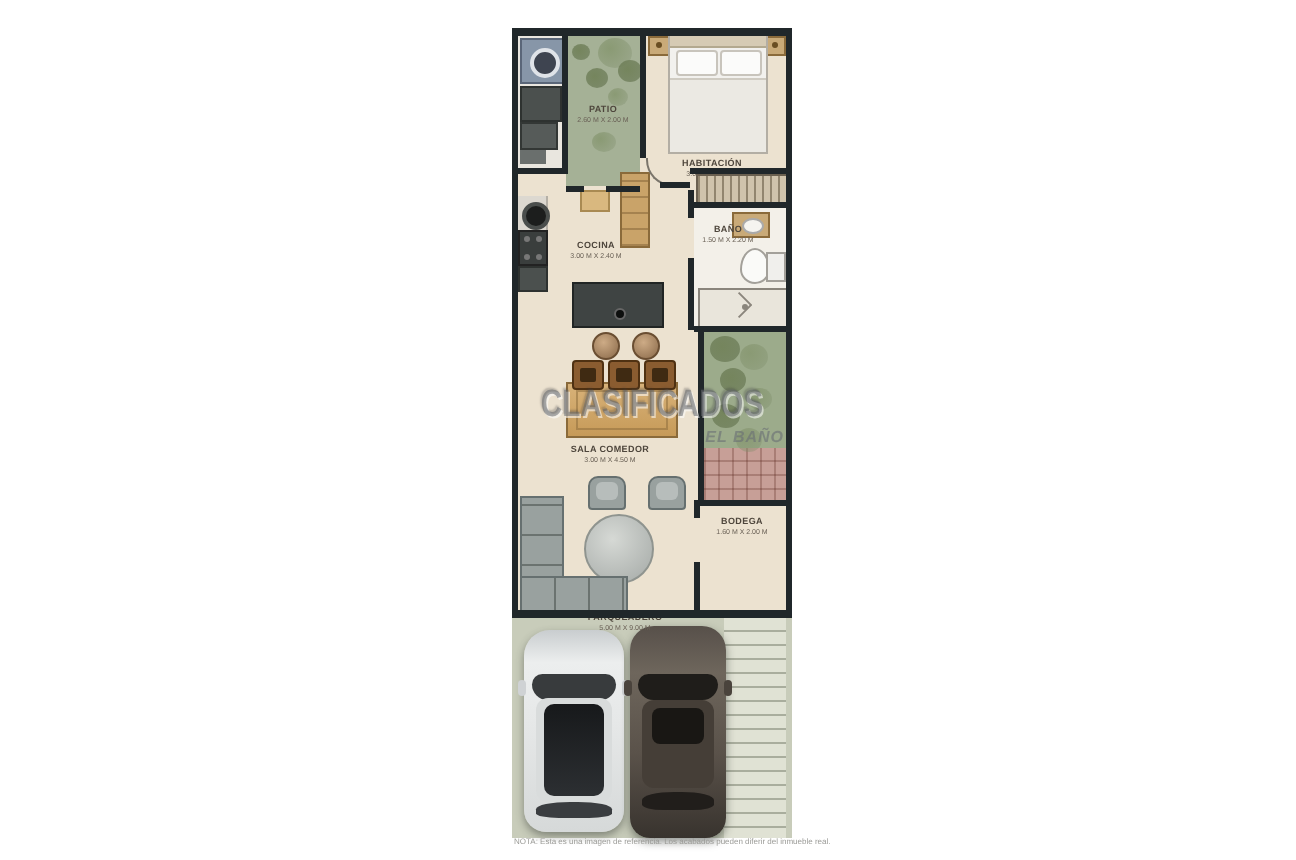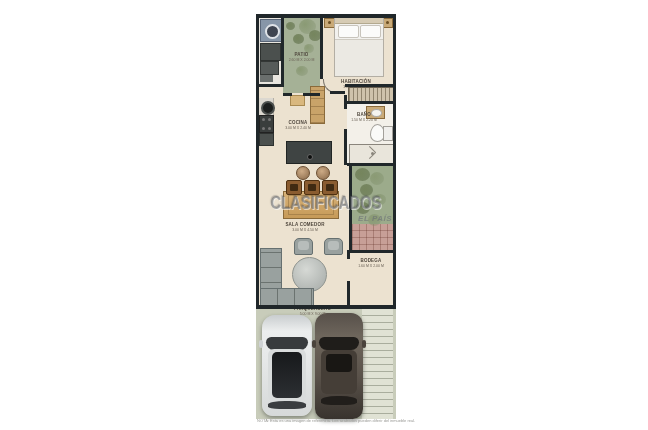--- a/index.html
+++ b/index.html
@@ -203,17 +203,17 @@
        box-shadow:0 2px 4px rgba(40,45,40,.5);">
     <div style="position:absolute;left:4px;right:4px;top:24px;height:13px;background:#1f1d1a;border-radius:6px 6px 9px 9px;"></div>
     <div style="position:absolute;left:6px;right:6px;top:37px;height:44px;background:#453e37;border-radius:6px;"></div>
     <div style="position:absolute;left:11px;right:11px;top:41px;height:18px;background:#191714;border-radius:4px;"></div>
     <div style="position:absolute;left:6px;right:6px;top:83px;height:9px;background:#211e1b;border-radius:45% 45% 30% 30%;"></div>
     <div style="position:absolute;left:-3px;top:27px;width:4px;height:8px;background:#4a433c;border-radius:2px;"></div>
     <div style="position:absolute;right:-3px;top:27px;width:4px;height:8px;background:#4a433c;border-radius:2px;"></div>
   </div>
 
   <div class="watermark">CLASIFICADOS</div>
-  <div class="watermark-sub">EL PAÍS</div>
+  <div class="watermark-sub">EL BAÑO</div>
 
   <div class="disclaimer">NOTA: Esta es una imagen de referencia. Los acabados pueden diferir del inmueble real.</div>
 
 </div>
 
 </body></html>

